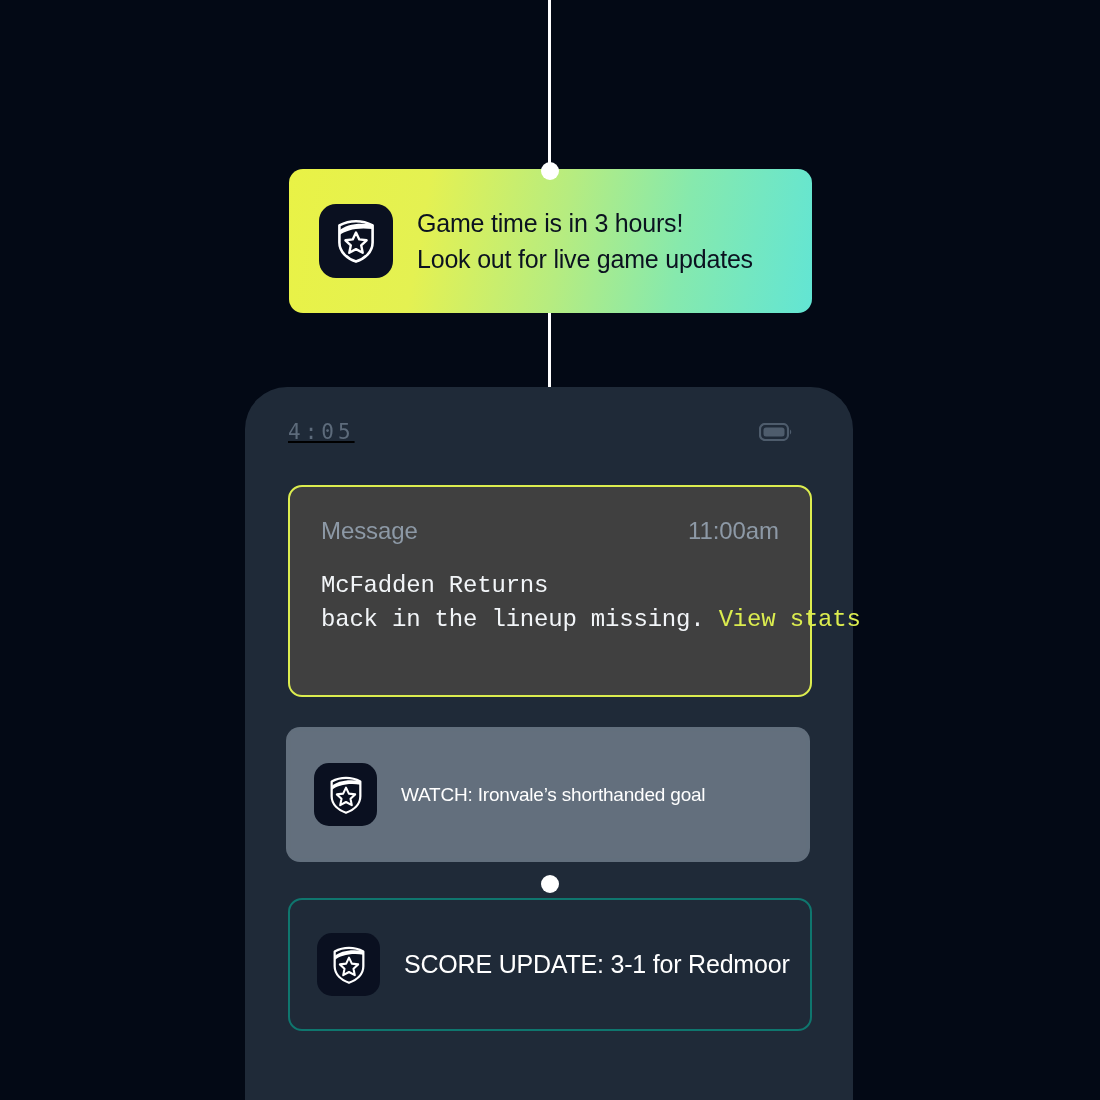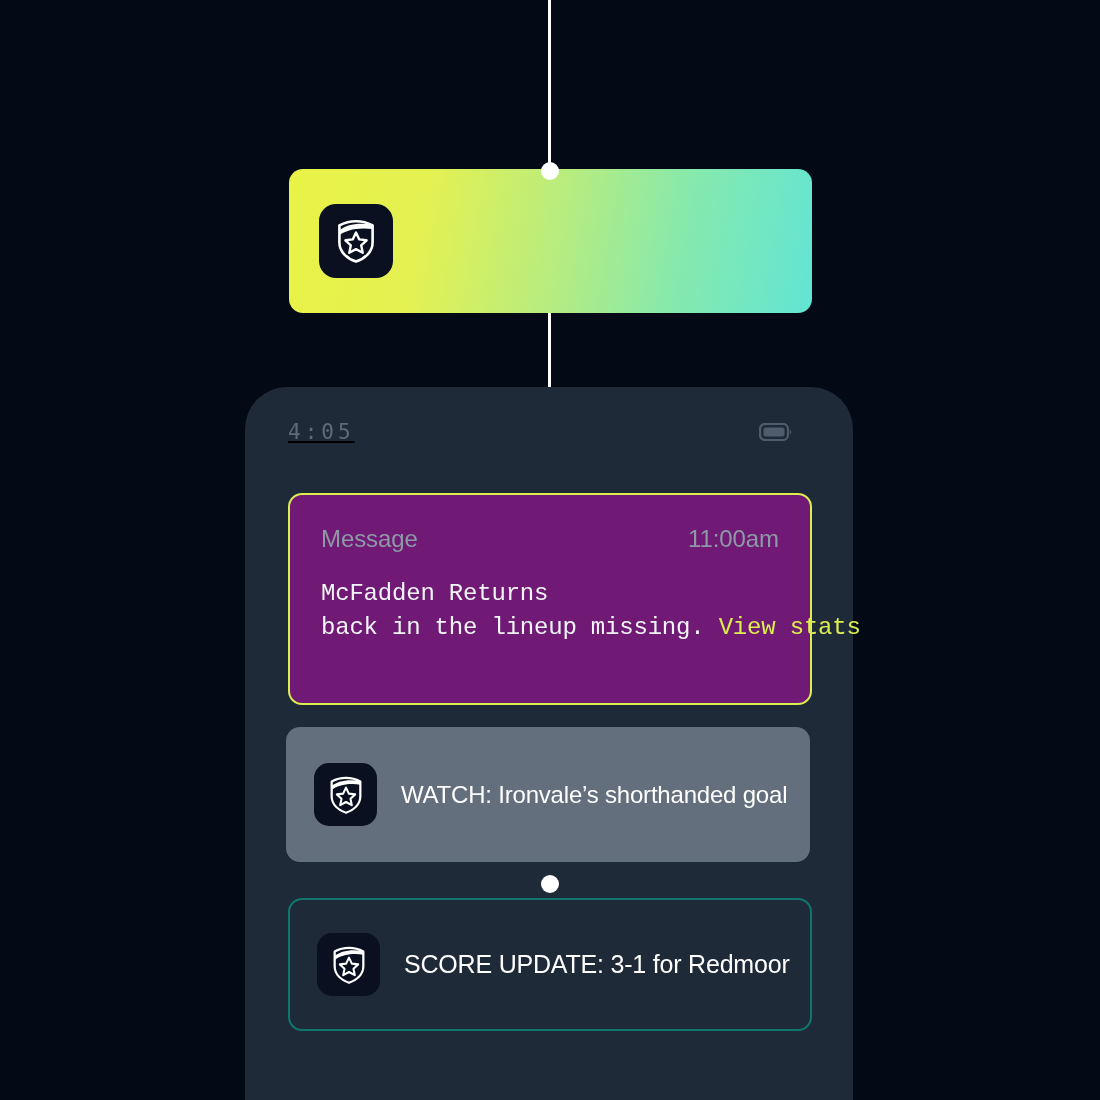--- a/index.html
+++ b/index.html
@@ -124,24 +124,23 @@
     box-sizing: border-box;
   }
 
   .msg-card {
     left: 288px;
     top: 485px;
     width: 524px;
     height: 212px;
     border: 2px solid #dced4f;
     border-radius: 14px;
-    background: #701a75;
+    background: #404040;
     z-index: 5;
     padding: 30px 31px 0 31px;
-    margin-top: 8px;
   }
   .msg-head {
     display: flex;
     justify-content: space-between;
     align-items: baseline;
     color: #8d99a6;
     font-size: 24px;
     letter-spacing: -0.1px;
   }
   .msg-body {
@@ -178,21 +177,21 @@
     border-radius: 15px;
     background: #0a1020;
     flex: 0 0 auto;
     display: flex;
     align-items: center;
     justify-content: center;
   }
   .watch-label {
     margin-left: 24px;
     color: #ffffff;
-    font-size: 24px;
+    font-size: 19px;
     letter-spacing: -0.2px;
     white-space: nowrap;
   }
 
   .score-card {
     left: 288px;
     top: 898px;
     width: 524px;
     height: 133px;
     border: 2px solid #0f766e;
@@ -229,20 +228,24 @@
   <div class="thread-line seg-top"></div>
   <div class="thread-dot dot-top"></div>
 
   <div class="banner">
     <div class="app-badge">
       <svg width="44" height="46" viewBox="0 0 44 46">
         <path d="M22 3.2 C15.5 3.2 9.0 5.4 5.4 7.3 L5.4 24.5 C5.4 34.2 13.4 40.6 22 43.6 C30.6 40.6 38.6 34.2 38.6 24.5 L38.6 7.3 C35.0 5.4 28.5 3.2 22 3.2 Z" fill="none" stroke="#ffffff" stroke-width="2.6" stroke-linejoin="round"></path>
         <path d="M5.4 12.6 C11.5 7.2 22.5 4.3 38.6 6.6 L38.6 11.0 C23.0 9.0 11.8 12.2 5.4 17.2 Z" fill="#ffffff"></path>
         <path d="M22 14.5 L25.3 21.4 L32.6 22.3 L27.2 27.3 L28.7 34.8 L22 31.1 L15.3 34.8 L16.8 27.3 L11.4 22.3 L18.7 21.4 Z" fill="none" stroke="#ffffff" stroke-width="2.4" stroke-linejoin="round"></path>
       </svg>
+    </div>
+    <div class="banner-text">
+      <span class="line">Game time is in 3 hours!</span>
+      <span class="line">Look out for live game updates</span>
     </div>
   </div>
 
   <div class="thread-line seg-mid"></div>
 
   <div class="phone">
     <div class="status-bar">
       <span class="status-time">4:05</span>
       <span>
         <svg class="battery-icon" width="34" height="18" viewBox="0 0 34 18">

